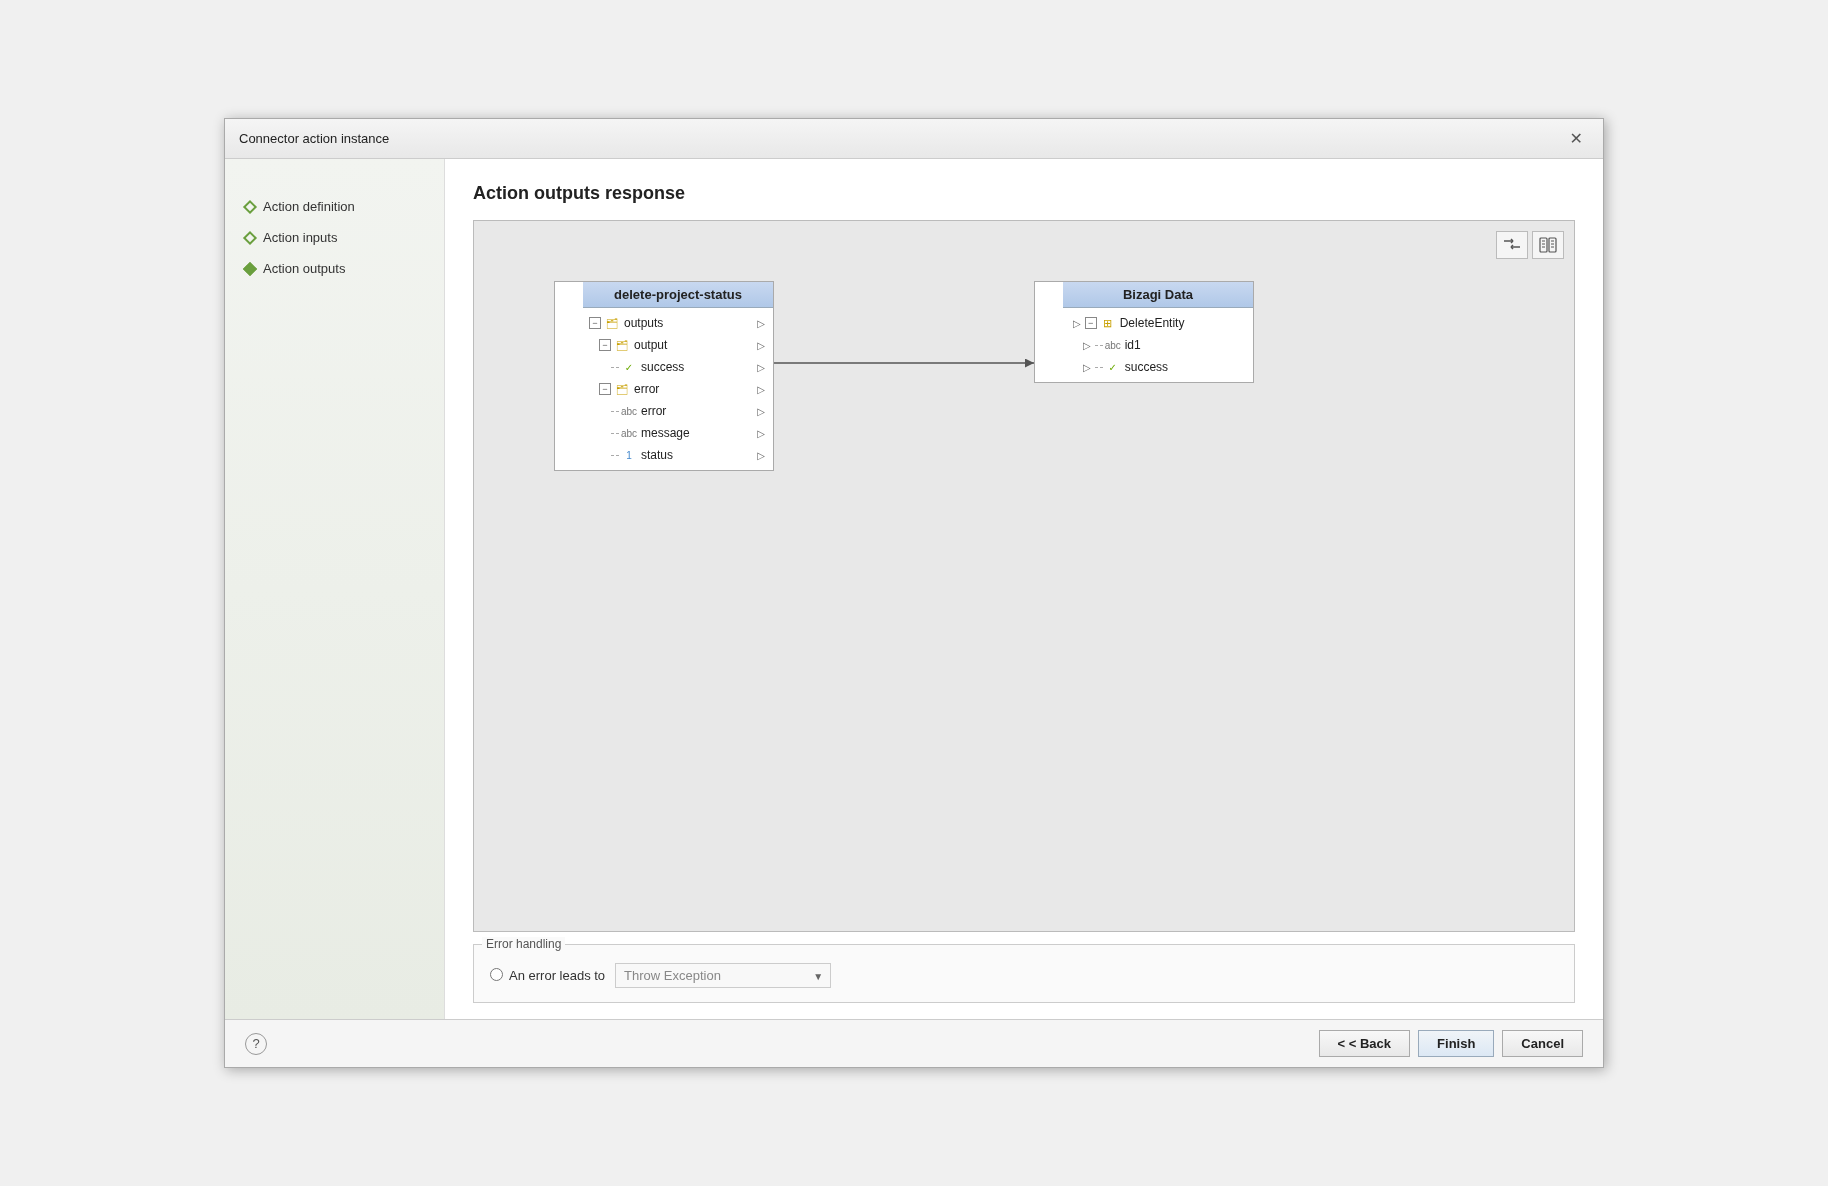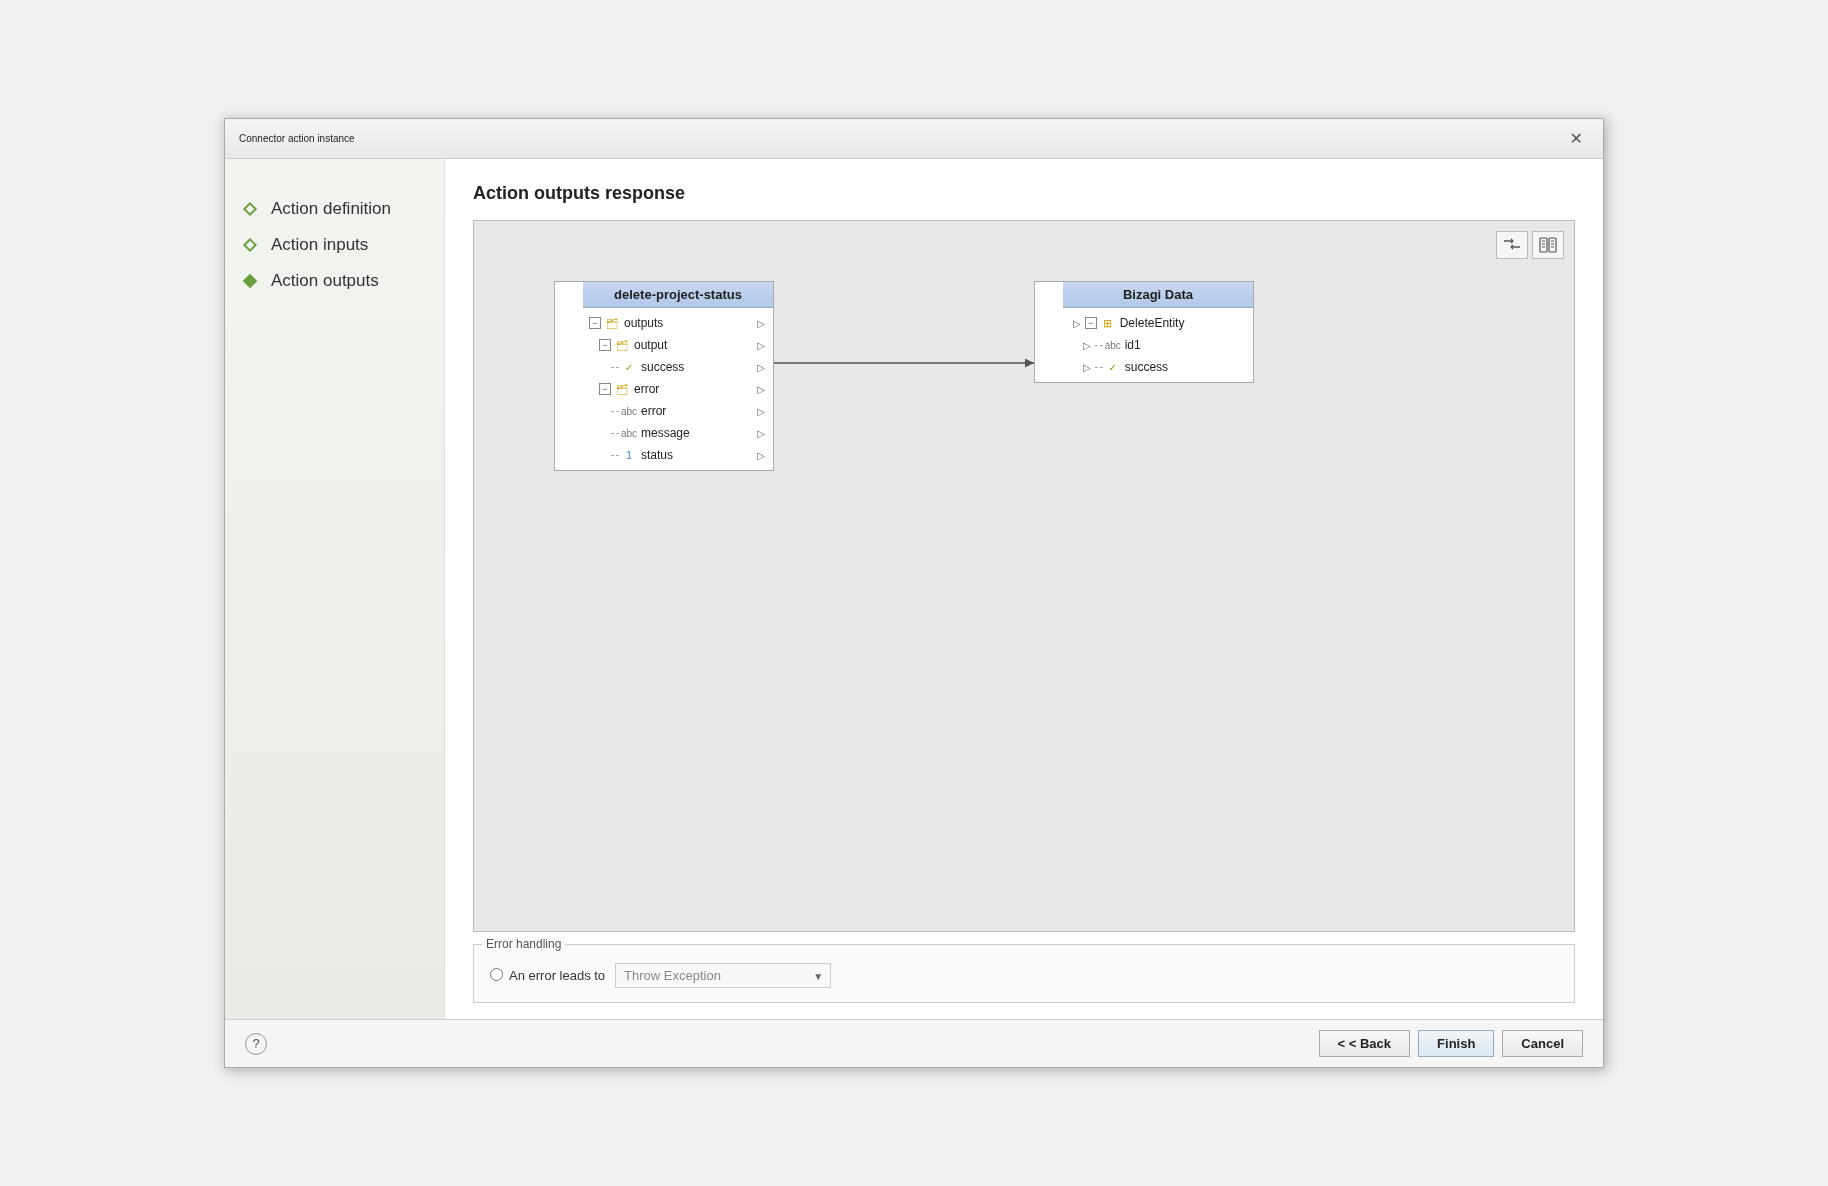--- a/index.html
+++ b/index.html
@@ -24,21 +24,21 @@
     .title-bar {
       background: linear-gradient(to bottom, #f5f5f5, #e8e8e8);
       border-bottom: 1px solid #ccc;
       padding: 8px 14px;
       display: flex;
       align-items: center;
       justify-content: space-between;
       height: 40px;
     }
     .title-bar-title {
-      font-size: 10px;
+      font-size: 13px;
       color: #222;
     }
     .title-bar-close {
       font-size: 16px;
       cursor: pointer;
       color: #555;
       border: none;
       background: none;
       padding: 2px 6px;
     }
@@ -52,22 +52,22 @@
       background: linear-gradient(to bottom, #f2f4f0, #e8ece4);
       border-right: 1px solid #ddd;
       padding: 40px 20px;
       display: flex;
       flex-direction: column;
       gap: 16px;
     }
     .sidebar-item {
       display: flex;
       align-items: center;
-      gap: 16px;
-      font-size: 17px;
+      gap: 8px;
+      font-size: 13px;
       color: #333;
       cursor: pointer;
     }
     .sidebar-item .diamond {
       width: 10px;
       height: 10px;
       border: 2px solid #6a9f3e;
       transform: rotate(45deg);
       flex-shrink: 0;
     }

